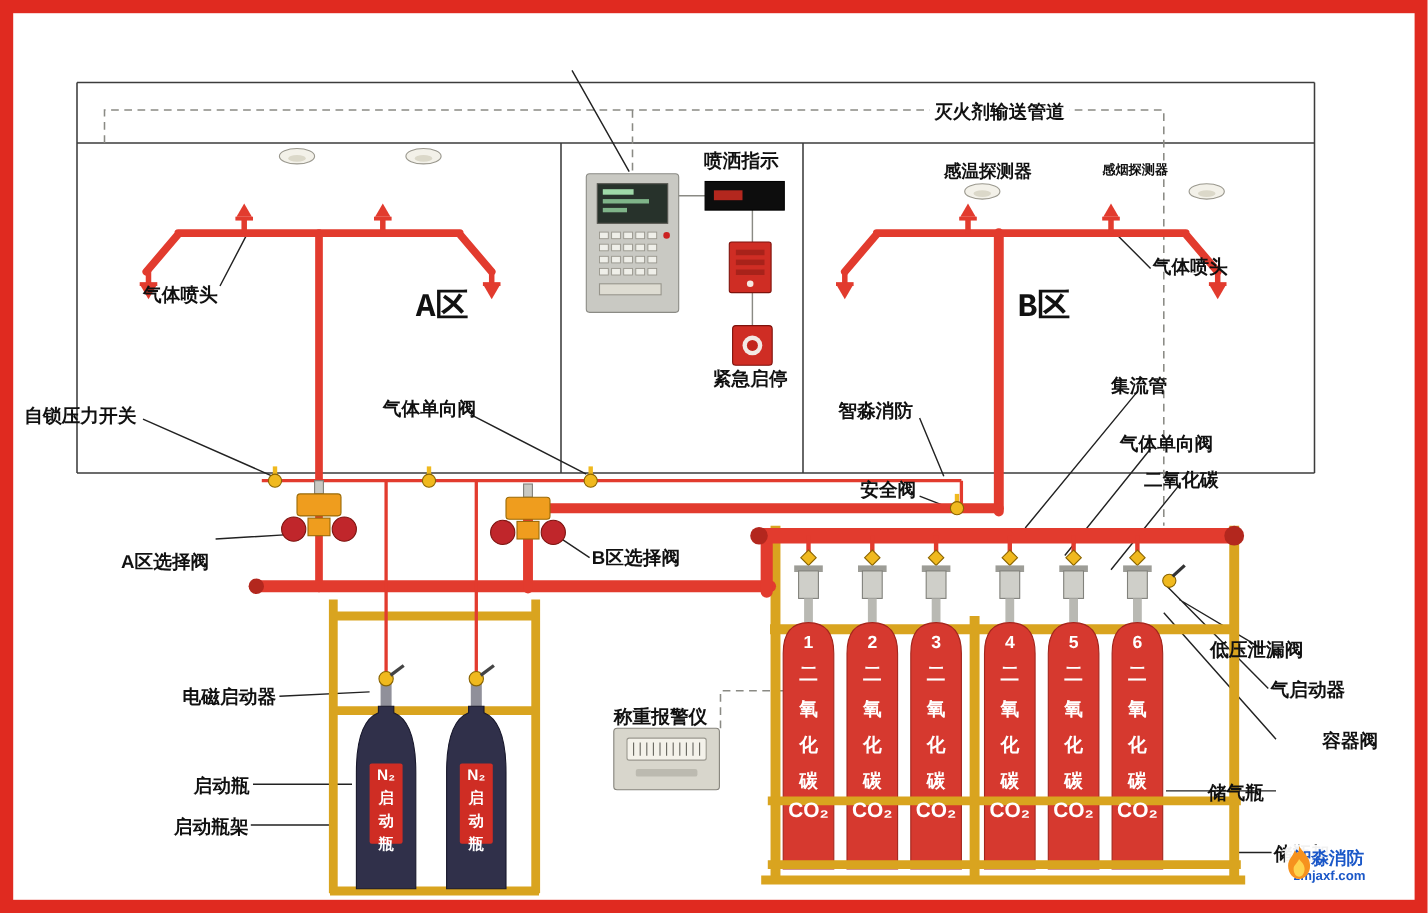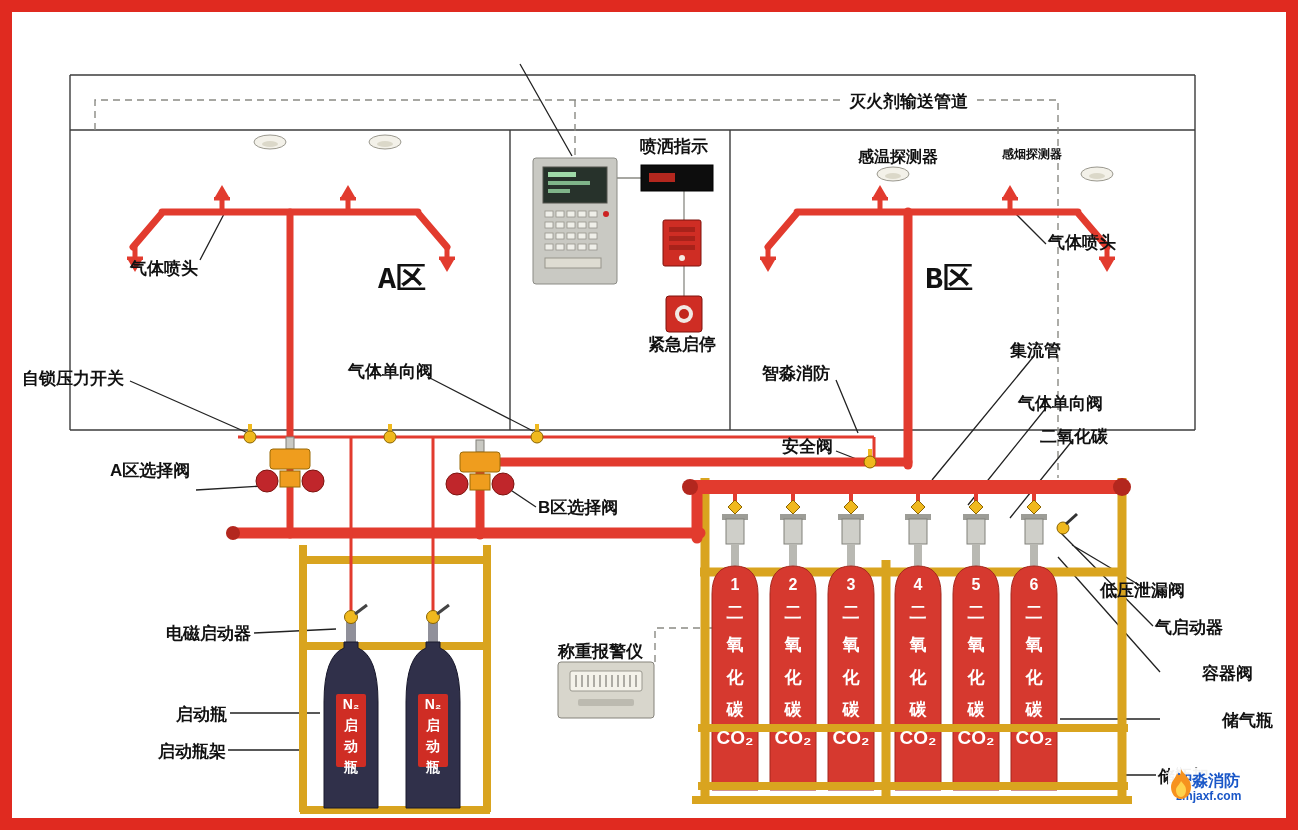--- a/index.html
+++ b/index.html
@@ -277,30 +277,30 @@
   <div class="lbl zone" style="left:378px;top:262px;">A区</div>
   <div class="lbl zone" style="left:925px;top:262px;">B区</div>
   <div class="lbl" style="left:648px;top:334px;">紧急启停</div>
   <div class="lbl" style="left:22px;top:368px;">自锁压力开关</div>
   <div class="lbl" style="left:348px;top:361px;">气体单向阀</div>
   <div class="lbl" style="left:762px;top:363px;">智淼消防</div>
   <div class="lbl" style="left:1010px;top:340px;">集流管</div>
   <div class="lbl" style="left:1018px;top:393px;">气体单向阀</div>
   <div class="lbl" style="left:1040px;top:426px;">二氧化碳</div>
   <div class="lbl" style="left:782px;top:437px;font-family:Liberation Mono, monospace;">安全阀</div>
-  <div class="lbl" style="left:110px;top:460px;">A区选择阀</div>
+  <div class="lbl" style="left:110px;top:500px;">A区选择阀</div>
   <div class="lbl" style="left:538px;top:497px;">B区选择阀</div>
   <div class="lbl" style="left:166px;top:623px;">电磁启动器</div>
   <div class="lbl" style="left:176px;top:704px;">启动瓶</div>
   <div class="lbl" style="left:158px;top:741px;">启动瓶架</div>
   <div class="lbl" style="left:558px;top:641px;">称重报警仪</div>
   <div class="lbl" style="left:1100px;top:580px;">低压泄漏阀</div>
   <div class="lbl" style="left:1155px;top:617px;">气启动器</div>
   <div class="lbl" style="left:1162px;top:663px;margin-left:40px;">容器阀</div>
-  <div class="lbl" style="left:1222px;top:710px;text-align:right;">储气瓶</div>
+  <div class="lbl" style="left:1098px;top:710px;text-align:right;">储气瓶</div>
   <div class="lbl" style="left:1158px;top:766px;">储瓶架</div>
 
   <div class="n2-plate" style="left:336px;">N₂
 启
 动
 瓶</div>
   <div class="n2-plate" style="left:418px;">N₂
 启
 动
 瓶</div>

